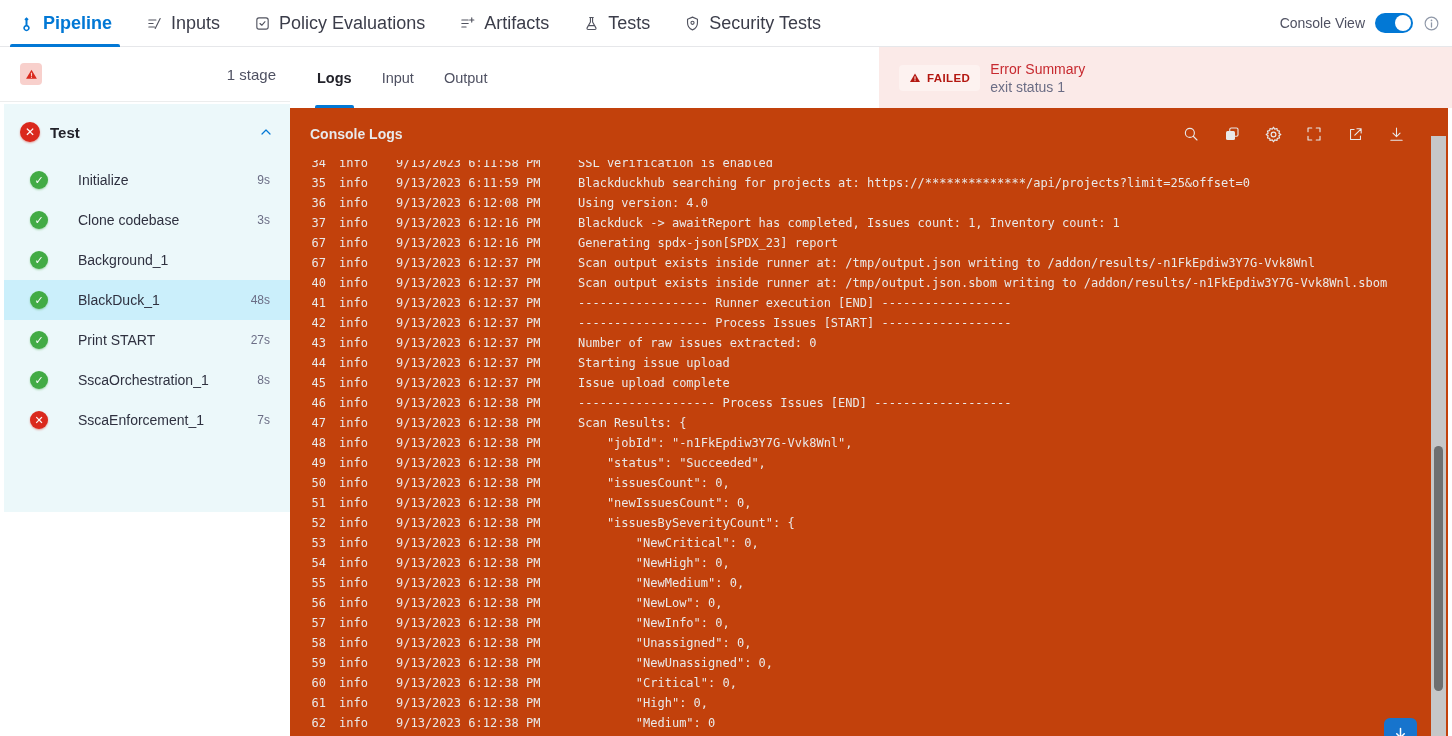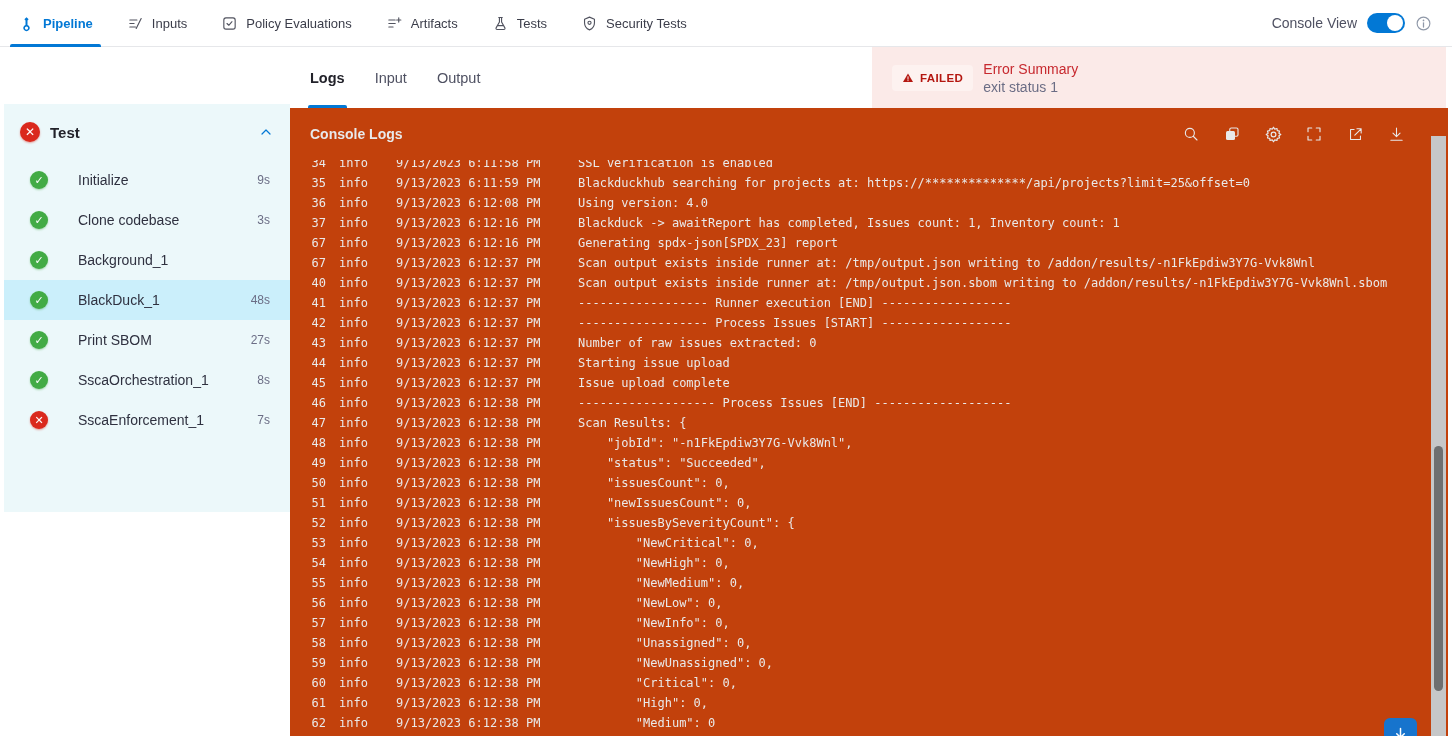--- a/index.html
+++ b/index.html
@@ -4,26 +4,26 @@
 <style>
   * { margin:0; padding:0; box-sizing:border-box; }
   html,body { width:1452px; height:736px; overflow:hidden; background:#fff;
     font-family:"Liberation Sans", sans-serif; }
 
   
   .topnav { position:absolute; left:0; top:0; width:1452px; height:47px; background:#fff;
     border-bottom:1px solid #e6e7ea; display:flex; align-items:center; padding-left:18px; z-index:5; }
   .nav-tab { display:flex; align-items:center; gap:8px; height:47px; position:relative;
     margin-right:34px; cursor:pointer; }
-  .nav-tab .lbl { font-size:13px; color:#3b3d4a; font-weight:500; }
+  .nav-tab .lbl { font-size:18px; color:#3b3d4a; font-weight:500; }
   .nav-tab.active .lbl { color:#0278d5; font-weight:700; }
   .nav-tab.active .underline { position:absolute; left:-8px; right:-8px; bottom:0; height:3px;
     background:#0278d5; border-radius:2px 2px 0 0; }
   .nav-tab svg { display:block; }
-  .nav-right { margin-left:auto; display:flex; align-items:center; gap:10px; padding-right:20px; }
+  .nav-right { margin-left:auto; display:flex; align-items:center; gap:10px; padding-right:12px; }
   .console-view-label { font-size:14px; color:#4f5162; }
   .toggle { width:38px; height:20px; border-radius:10px; background:#0278d5; position:relative; cursor:pointer; }
   .toggle .knob { position:absolute; right:2px; top:2px; width:16px; height:16px; border-radius:50%; background:#fff; }
 
   
   .sidebar { position:absolute; left:0; top:47px; width:290px; height:689px; background:#fff; z-index:2; }
   .sidebar-top { height:55px; display:flex; align-items:center; justify-content:space-between;
     padding:0 14px 0 20px; border-bottom:1px solid #eceded; }
   .warn-badge { width:22px; height:22px; border-radius:4px; background:#f8d0cc; display:flex;
     align-items:center; justify-content:center; }
@@ -37,21 +37,21 @@
   .step-name { font-size:14px; color:#2f3140; margin-left:30px; }
   .step-dur { margin-left:auto; font-size:12px; color:#6b6d85; }
   .status-icon { width:18px; height:18px; border-radius:50%; display:flex; align-items:center;
     justify-content:center; color:#fff; font-size:11px; font-weight:700; flex:none;
     font-family:"DejaVu Sans", sans-serif; }
   .status-icon.success { background:#42ab45; box-shadow:0 1px 2px rgba(66,171,69,.45); }
   .status-icon.failed  { background:#da291d; box-shadow:0 1px 2px rgba(218,41,29,.45); }
   .status-icon.big { width:20px; height:20px; font-size:12px; }
 
   
-  .detail-header { position:absolute; left:284px; top:47px; width:1162px; height:61px; display:flex; }
+  .detail-header { position:absolute; left:291px; top:47px; width:1162px; height:61px; display:flex; }
   .detail-tabs { width:588px; background:#fff; display:flex; align-items:center; padding-left:26px; gap:30px; }
   .dtab { font-size:14.5px; color:#4f5162; height:61px; display:flex; align-items:center; position:relative; cursor:pointer; }
   .dtab.active { color:#22222a; font-weight:700; }
   .dtab.active .underline { position:absolute; left:-2px; right:-2px; bottom:0; height:3px; background:#0278d5; border-radius:2px 2px 0 0; }
   .error-strip { flex:1; background:#fbeae8; display:flex; align-items:center; padding-left:20px; gap:10px; }
   .failed-badge { background:#fdf2f0; border-radius:4px; height:26px; display:flex; align-items:center;
     gap:6px; padding:0 10px; }
   .failed-badge .txt { font-size:11.5px; font-weight:800; letter-spacing:.4px; color:#b41710; }
   .error-texts { display:flex; flex-direction:column; gap:2px; }
   .error-title { font-size:14px; color:#c7292f; font-weight:500; }
@@ -131,20 +131,30 @@
       </div>
     <svg width="17" height="17" viewBox="0 0 24 24">
       <circle cx="12" cy="12" r="9" fill="none" stroke="#8f98a8" stroke-width="1.6"></circle>
       <path d="M12 11 V17" stroke="#8f98a8" stroke-width="1.8" stroke-linecap="round"></path>
       <circle cx="12" cy="7.6" r="1.2" fill="#8f98a8"></circle>
     </svg>
   </div>
 </div>
 
 <div class="sidebar">
+  <div class="sidebar-top">
+    <div class="warn-badge">
+      <svg width="13" height="13" viewBox="0 0 24 24">
+        <path d="M12 3 L22 20 H2 Z" fill="#da291d"></path>
+        <path d="M12 9.5 V14.5" stroke="#f8d0cc" stroke-width="2" stroke-linecap="round"></path>
+        <circle cx="12" cy="17.2" r="1.1" fill="#f8d0cc"></circle>
+      </svg>
+    </div>
+    <span class="stage-count">1 stage</span>
+  </div>
 
   <div class="stage-card">
     <div class="stage-header">
       <span class="status-icon failed big">✕</span>
       <span class="stage-name">Test</span>
       <svg class="stage-chevron" width="16" height="16" viewBox="0 0 24 24">
         <path d="M6 15 L12 9 L18 15" class="icon-stroke-blue" stroke-width="2.6"></path>
       </svg>
     </div>
     <div>
@@ -167,21 +177,21 @@
   </div>
 
   <div class="step-row selected">
     <span class="status-icon success">✓</span>
     <span class="step-name">BlackDuck_1</span>
     <span class="step-dur">48s</span>
   </div>
 
   <div class="step-row">
     <span class="status-icon success">✓</span>
-    <span class="step-name">Print SBOM</span>
+    <span class="step-name">Print START</span>
     <span class="step-dur">27s</span>
   </div>
 
   <div class="step-row">
     <span class="status-icon success">✓</span>
     <span class="step-name">SscaOrchestration_1</span>
     <span class="step-dur">8s</span>
   </div>
 
   <div class="step-row">

